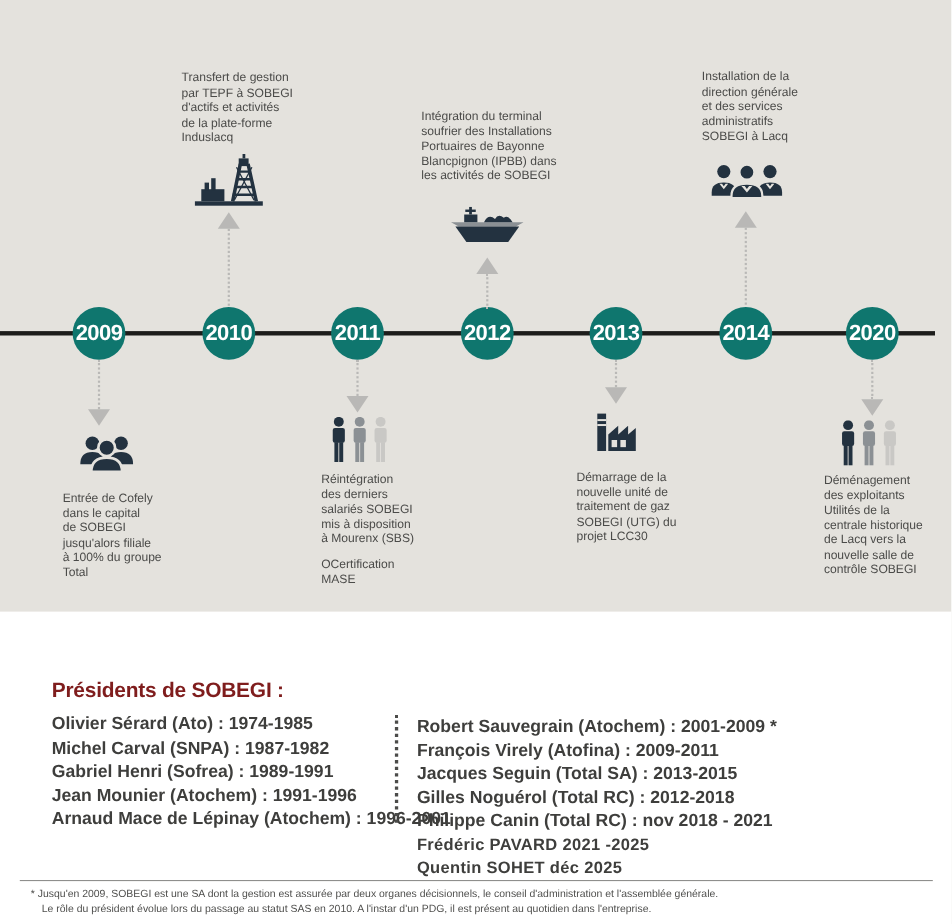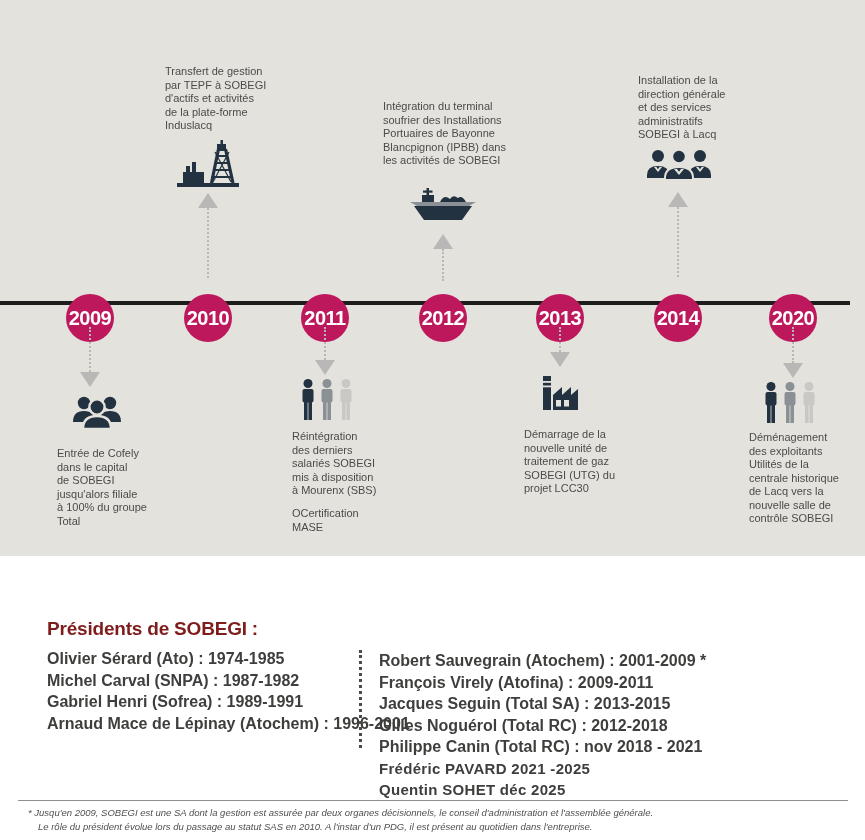--- a/index.html
+++ b/index.html
@@ -11,22 +11,22 @@
   }
   .timeline-bg {
     position:absolute; left:0; top:0; width:865px; height:556px;
     background:#e4e2dd;
   }
   .axis-line {
     position:absolute; left:0; top:301px; width:850px; height:4px;
     background:#1d1d1b;
   }
   .year-circle {
-    position:absolute; top:294px; width:48px; height:48px;
-    background:#be185d; border-radius:50%;
+    position:absolute; top:279px; width:48px; height:48px;
+    background:#0f766e; border-radius:50%;
     display:flex; align-items:center; justify-content:center;
     color:#ffffff; font-size:20px; font-weight:bold; letter-spacing:-0.5px;
   }
   .note {
     position:absolute; font-size:11px; line-height:13.5px;
     color:#4b4b49; white-space:pre-line;
   }
   .arrow { position:absolute; width:20px; display:flex; flex-direction:column; align-items:center; }
   .arrow-line { width:0; border-left:2px dotted #b9b8b6; }
   .tri-up { width:0; height:0; border-left:10px solid transparent; border-right:10px solid transparent; border-bottom:15px solid #b9b8b6; }
@@ -40,21 +40,21 @@
   .pres-list-left { left:47px; top:648px; }
   .pres-list-right { left:379px; top:650px; }
   .pres-list li.alt { font-size:15px; letter-spacing:0.3px; }
   .col-divider {
     position:absolute; left:359px; top:650px; height:98px; width:0;
     border-left:3px dotted #4b4b49;
   }
   .footnote-rule { position:absolute; left:18px; top:800px; width:830px; border-top:1px solid #8f8f8d; }
   .footnote {
     position:absolute; left:28px; top:806px; width:810px;
-    font-size:9.5px; line-height:14px; color:#4f4f4d;font-style:italic;
+    font-size:9.5px; line-height:14px; color:#4f4f4d;
   }
   .footnote .fn1 { padding-left:10px; text-indent:-10px; }
   .footnote .fn2 { padding-left:10px; }
 </style>
 </head>
 <body>
 
 <div class="canvas">
 
   <div class="timeline-bg"></div>
@@ -101,21 +101,21 @@
   <div class="note" style="left:383px; top:100px">Intégration du terminal
 soufrier des Installations
 Portuaires de Bayonne
 Blancpignon (IPBB) dans
 les activités de SOBEGI</div>
   <div class="note" style="left:165px; top:65px">Transfert de gestion
 par TEPF à SOBEGI
 d'actifs et activités
 de la plate-forme
 Induslacq</div>
-  <div class="note" style="left:638px; top:74px">Installation de la
+  <div class="note" style="left:638px; top:64px">Installation de la
 direction générale
 et des services
 administratifs
 SOBEGI à Lacq</div>
   <div class="note" style="left:57px;  top:447px">Entrée de Cofely
 dans le capital
 de SOBEGI
 jusqu'alors filiale
 à 100% du groupe
 Total</div>
@@ -245,20 +245,21 @@
       <rect x="45.4" y="23" width="3.6" height="18"></rect>
     </g>
   </svg>
 
   <div class="presidents-heading">Présidents de SOBEGI :</div>
 
   <ul class="pres-list pres-list-left">
     <li>Olivier Sérard (Ato) : 1974-1985</li>
     <li>Michel Carval (SNPA) : 1987-1982</li>
     <li>Gabriel Henri (Sofrea) : 1989-1991</li>
+    <li>Jean Mounier (Atochem) : 1991-1996</li>
     <li>Arnaud Mace de Lépinay (Atochem) : 1996-2001</li>
   </ul>
 
   <div class="col-divider"></div>
 
   <ul class="pres-list pres-list-right">
     <li>Robert Sauvegrain (Atochem) : 2001-2009 *</li>
     <li>François Virely (Atofina) : 2009-2011</li>
     <li>Jacques Seguin (Total SA) : 2013-2015</li>
     <li>Gilles Noguérol (Total RC) : 2012-2018</li>

